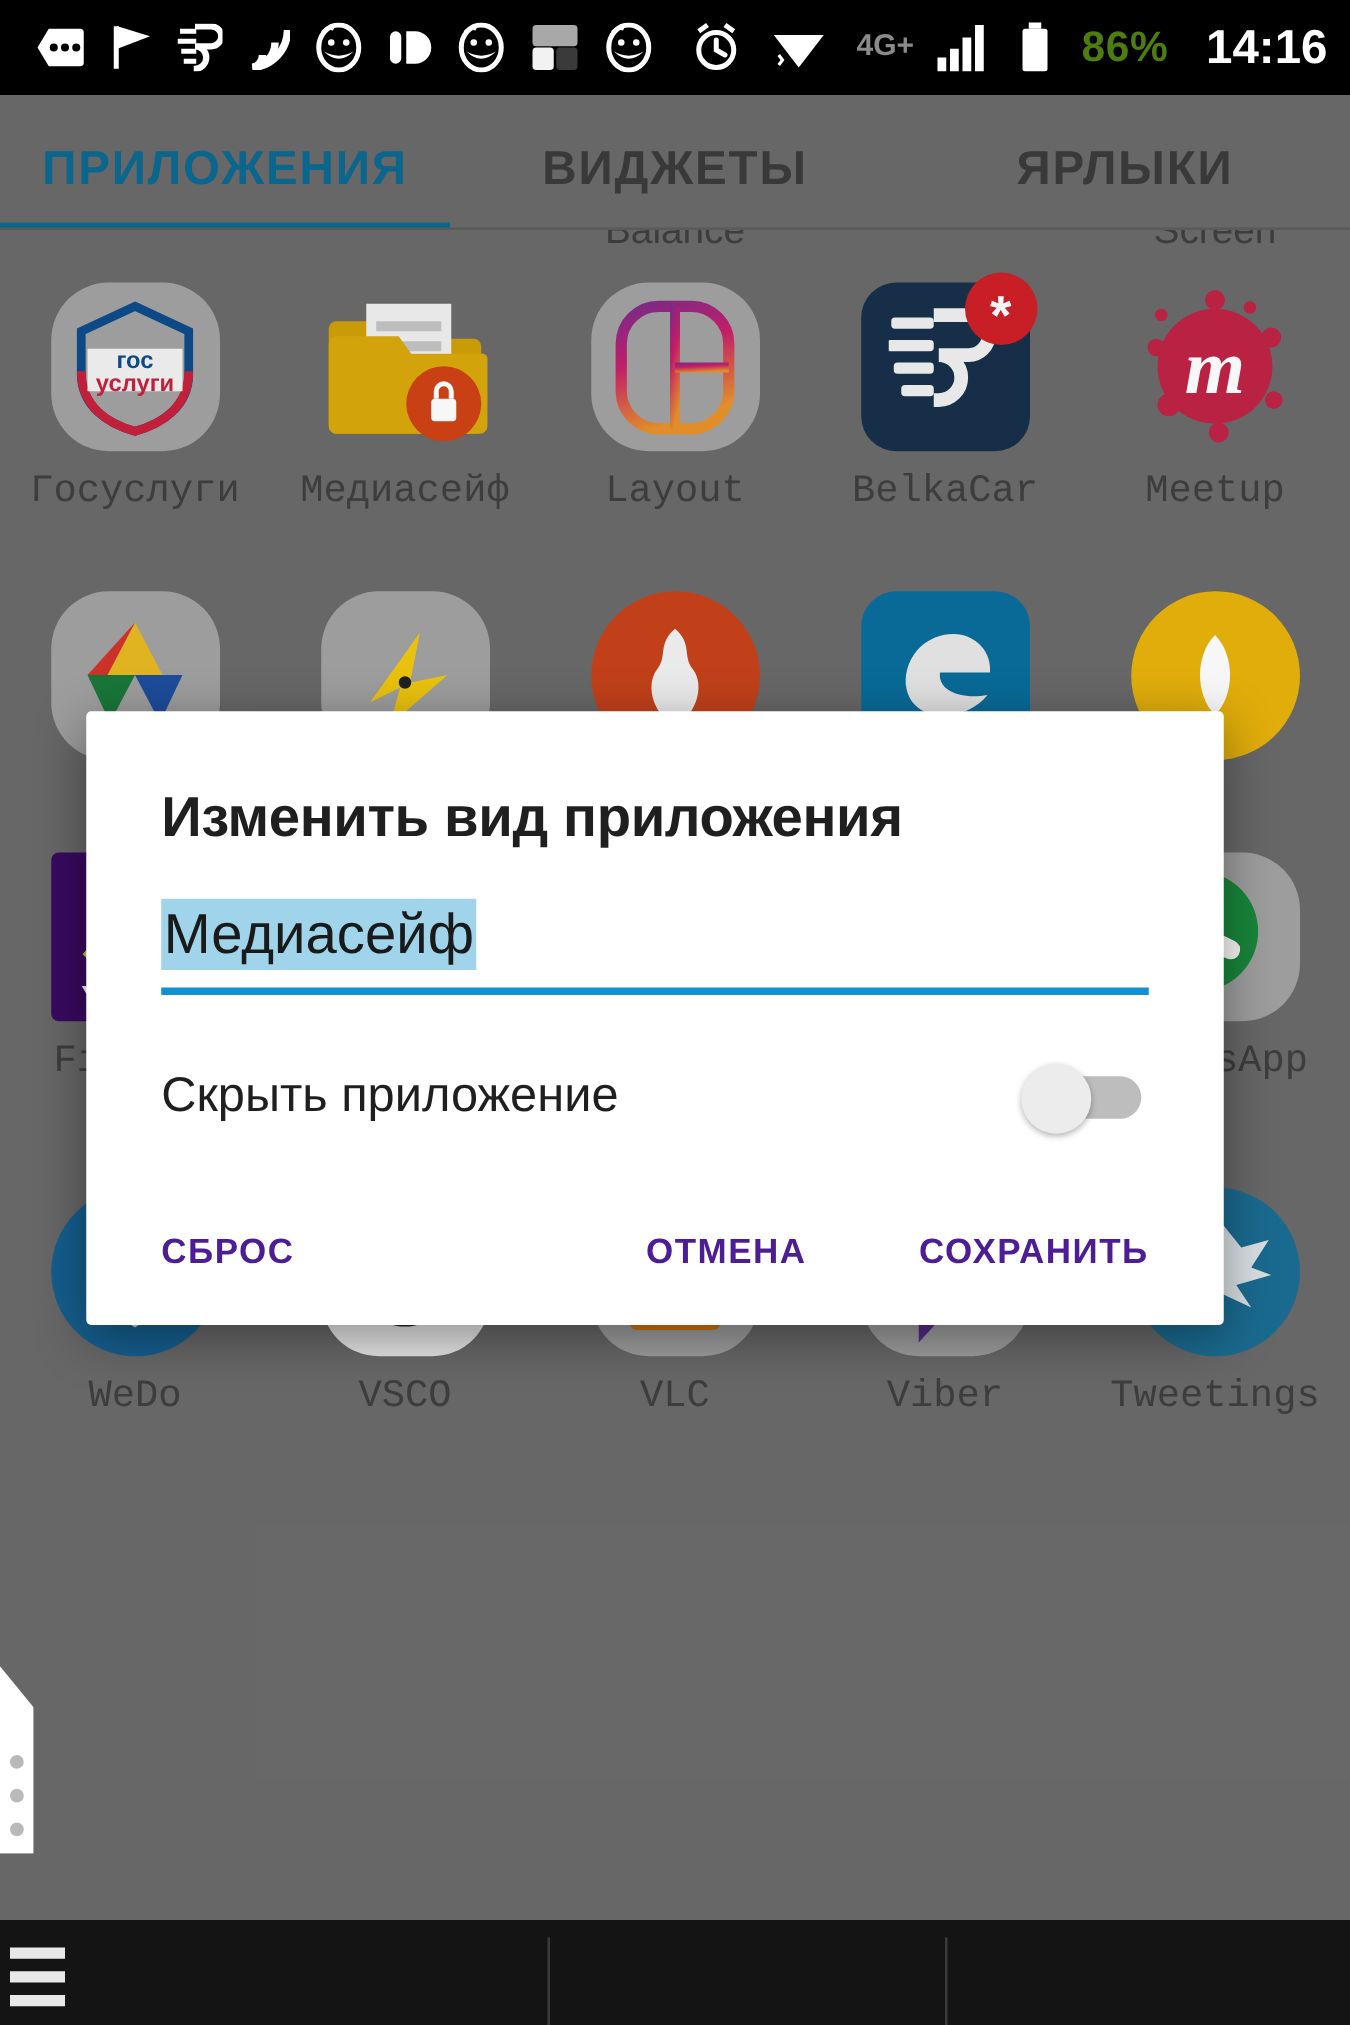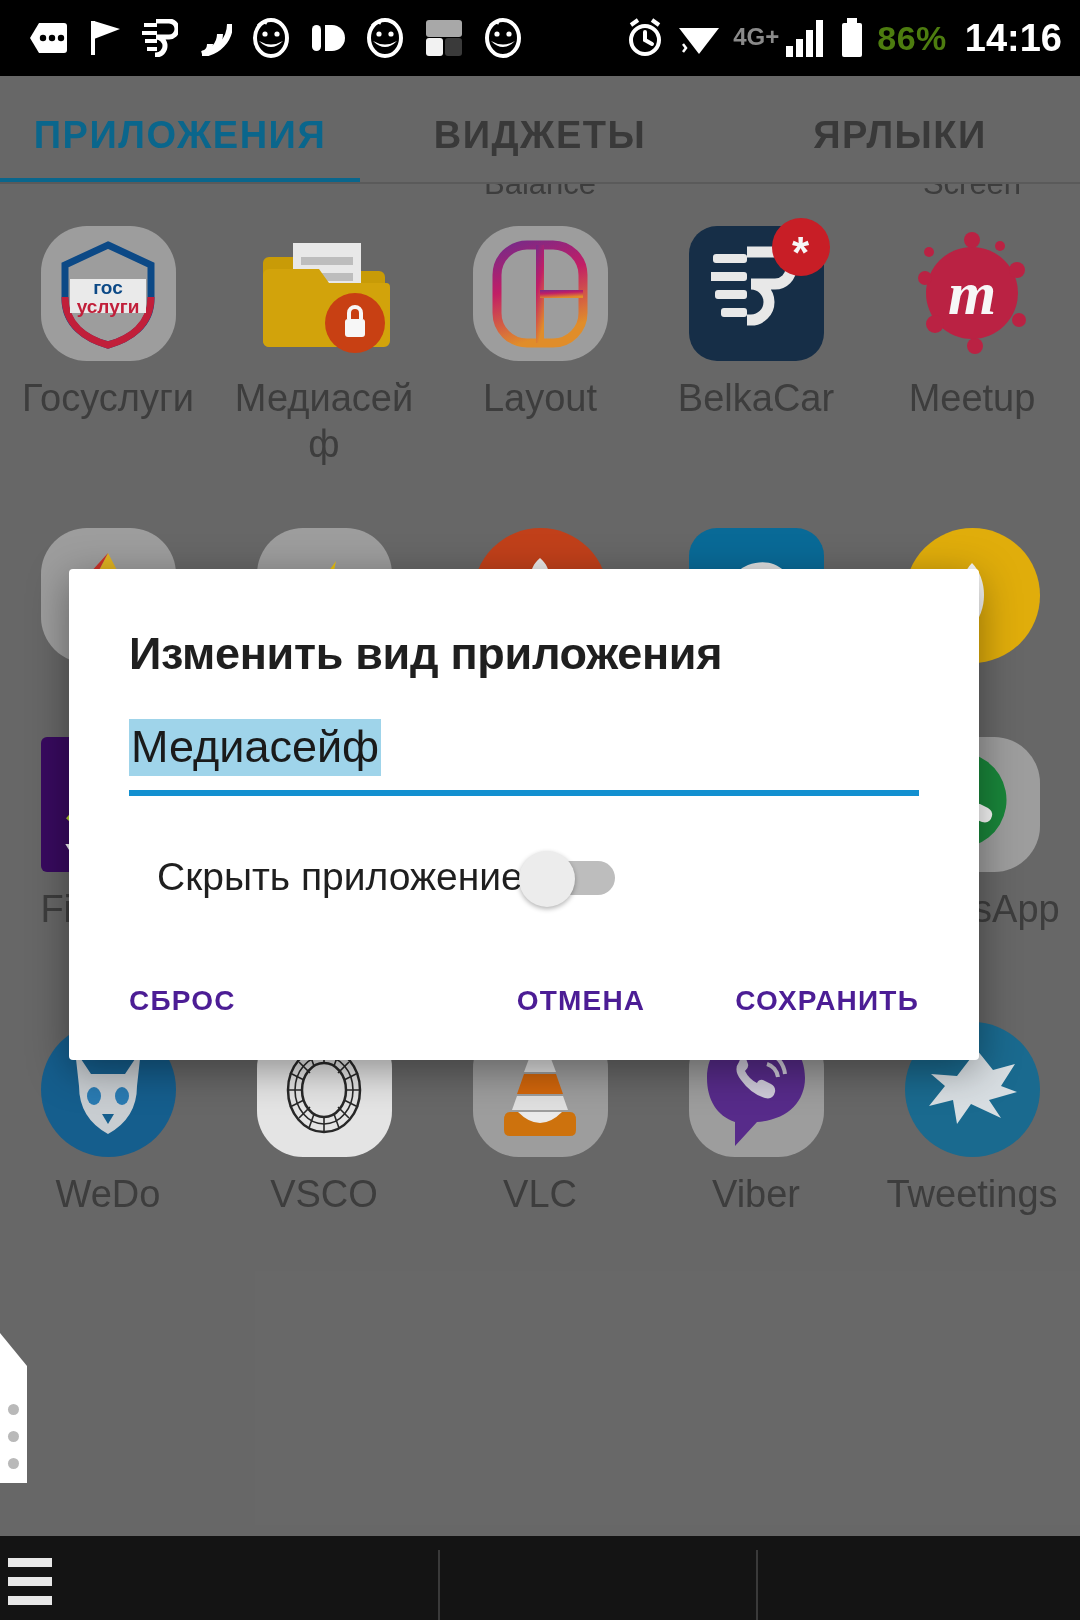--- a/index.html
+++ b/index.html
@@ -36,21 +36,21 @@
   }
   #statusbar .sb-left {
     display: flex;
     align-items: center;
     gap: 20px;
     flex: 1;
   }
   #statusbar .sb-right {
     display: flex;
     align-items: center;
-    gap: 12px;
+    gap: 24px;
   }
   .sb-ico { display: block; }
   .sb-text {
     color: #4d7c0f;
     font-size: 34px;
     font-weight: bold;
     letter-spacing: 0.5px;
     line-height: 1;
     white-space: nowrap;
   }
@@ -145,26 +145,27 @@
   .icon-wrap {
     width: 135px;
     height: 135px;
     position: relative;
     display: flex;
     align-items: center;
     justify-content: center;
   }
   .applabel {
     margin-top: 14px;
-    font-size: 38px;
+    font-size: 31px;
     color: #3f3f3f;
-    text-align: center;
+    text-align: right;
     line-height: 1.22;
     max-width: 200px;
     word-wrap: break-word;
+    font-family: Liberation Mono, monospace;
   }
 
   
   .sq { width: 135px; height: 135px; border-radius: 28px; }
   .circ { width: 135px; height: 135px; border-radius: 50%; }
   .platter {
     width: 135px; height: 135px;
     border-radius: 46px;
     background: #a3a3a3;
     display: flex; align-items: center; justify-content: center;
@@ -214,22 +215,22 @@
   .field-underline {
     margin-top: 14px;
     width: 100%;
     height: 6px;
     background: #1390d0;
   }
   .switch-row {
     margin-top: 42px;
     display: flex;
     align-items: center;
+    justify-content: space-between;
     height: 78px;
-    margin-left: 28px;
   }
   .switch-label {
     font-size: 39px;
     color: #1f1f1f;
   }
   .switch {
     position: relative;
     width: 92px;
     height: 44px;
     margin-right: 6px;

